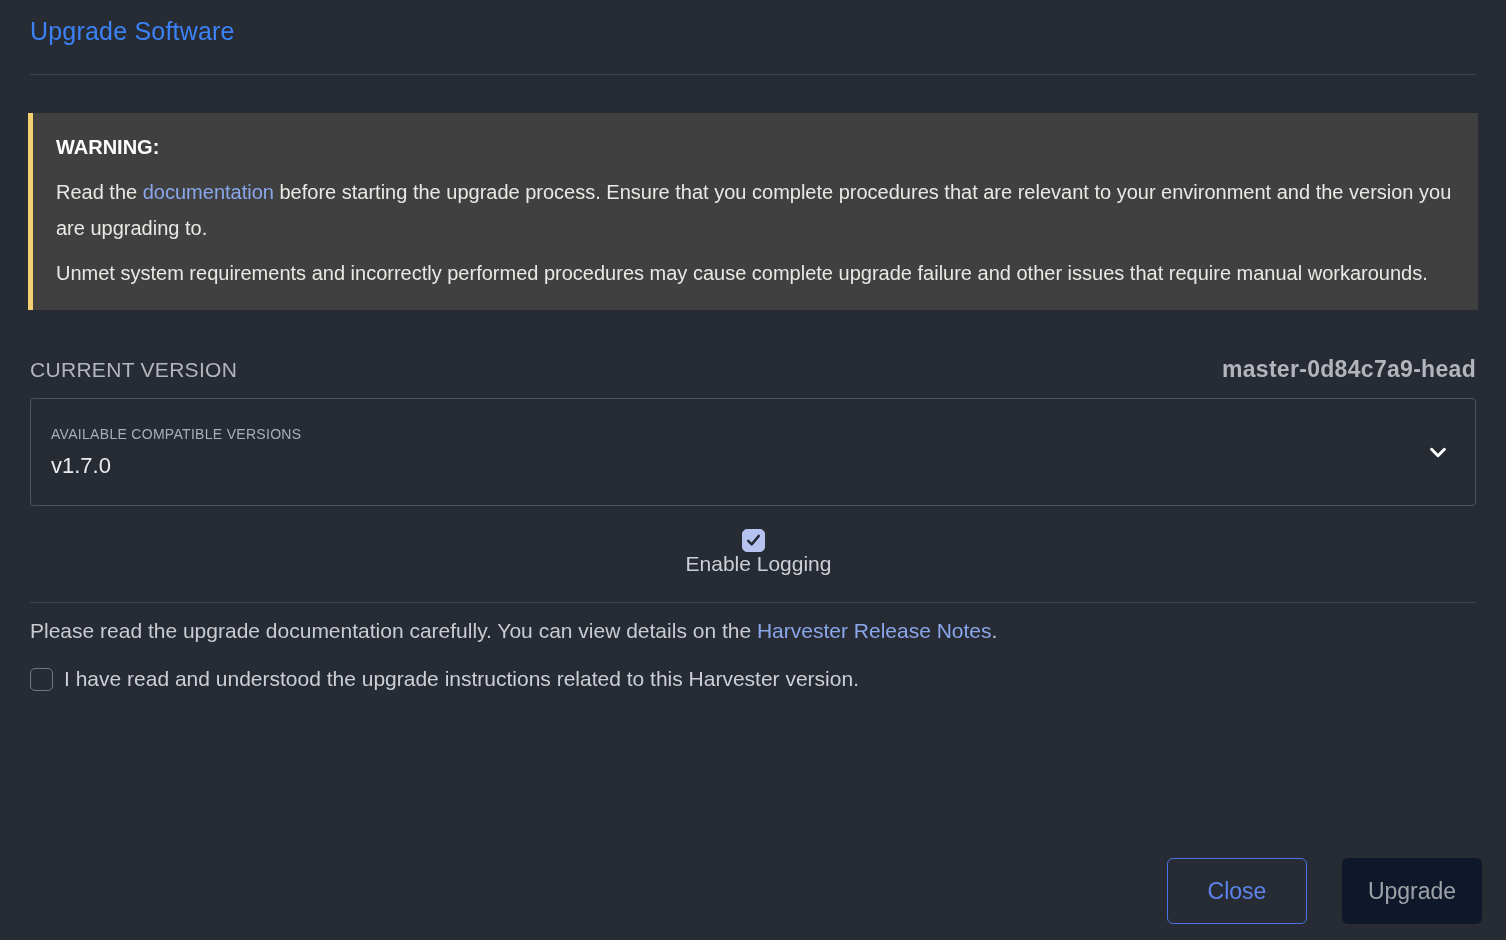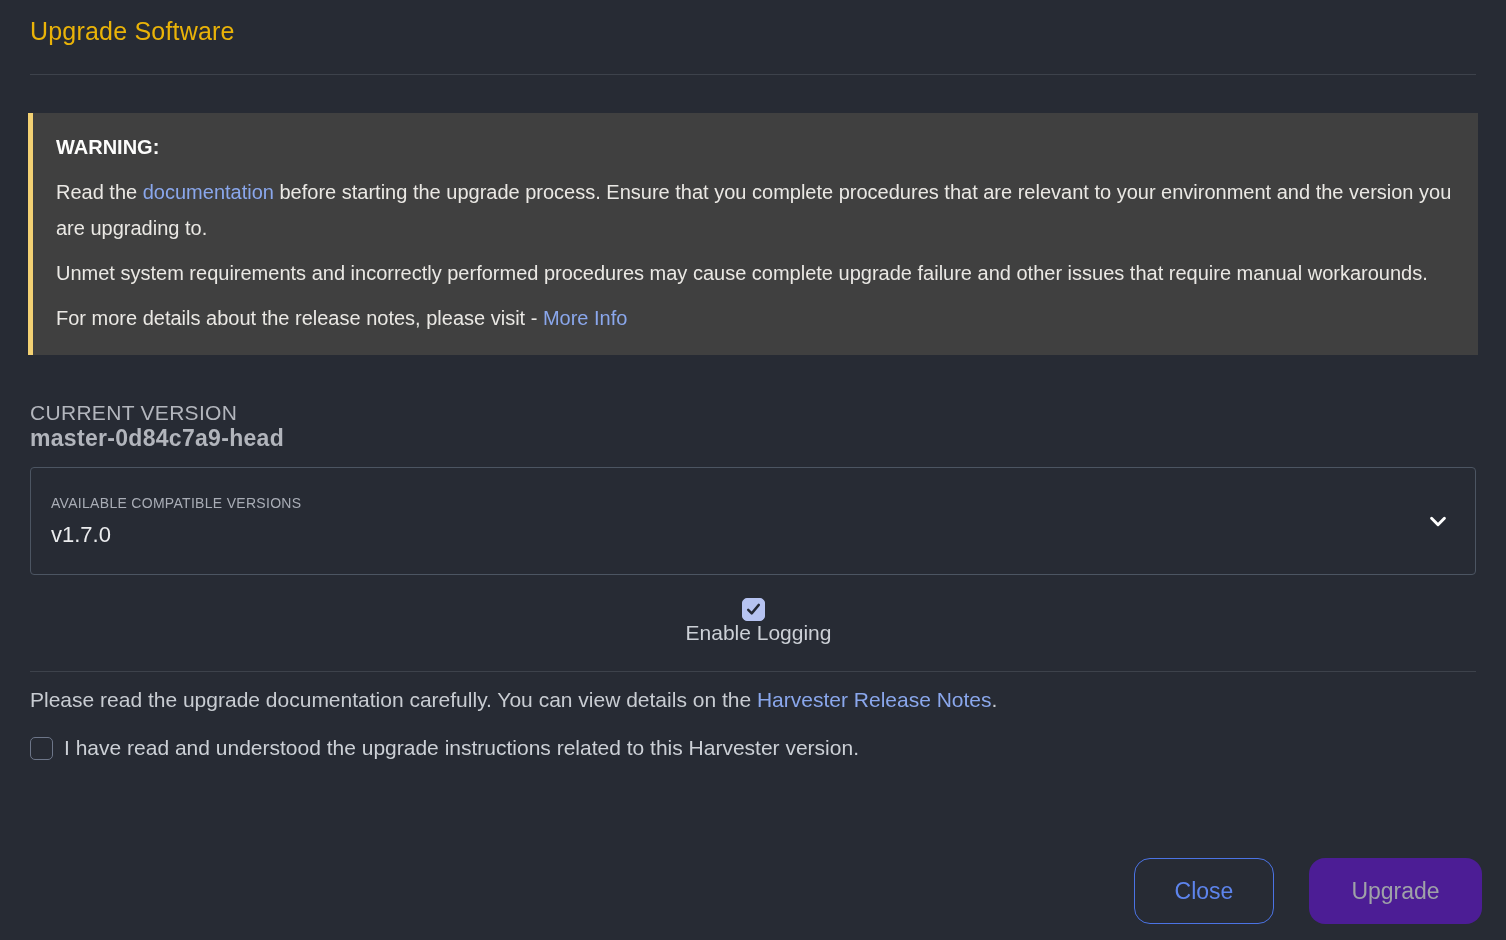--- a/index.html
+++ b/index.html
@@ -8,21 +8,21 @@
     background: #272b34;
     font-family: "Liberation Sans", "DejaVu Sans", sans-serif;
     color: #e6e8ea;
     overflow: hidden;
   }
   .modal { width: 1506px; height: 940px; display: flex; flex-direction: column; }
 
   
   .modal-header { padding: 17px 30px 0; }
   .modal-title {
-    font-size: 25px; font-weight: 400; color: #eab308; letter-spacing: 0.2px;
+    font-size: 25px; font-weight: 400; color: #3b82f6; letter-spacing: 0.2px;
   }
   .divider { height: 1px; background: #3d424b; margin: 0 30px; }
   .header-divider { margin-top: 28px; }
 
   
   .banner {
     margin: 38px 28px 0;
     background: #404040;
     border-left: 5px solid #f3d173;
     padding: 16px 26px 19px 23px;
@@ -30,21 +30,21 @@
   .banner p {
     font-size: 20px; line-height: 36px; color: #eae8e4;
   }
   .banner p + p { margin-top: 9px; }
   .banner .warn-label { font-weight: 700; color: #fdfdfc; margin-top: 0; }
   a.link { color: #8aa7ec; text-decoration: none; cursor: pointer; }
 
   
   .version-row {
     margin: 46px 30px 0;
-    display: flex; justify-content: space-between; align-items: baseline; flex-direction: column;
+    display: flex; justify-content: space-between; align-items: baseline;
   }
   .version-label {
     font-size: 21px; color: #b3b6bd; letter-spacing: 0.3px;
   }
   .version-value {
     font-size: 23px; font-weight: 700; color: #b2b5bc; letter-spacing: 0.3px;
   }
 
   
   .select-box {
@@ -94,56 +94,55 @@
 
   
   .footer {
     margin: 0 24px 16px 30px;
     display: flex; justify-content: flex-end; align-items: center;
     gap: 35px;
     flex: 1;
   }
   .btn {
     height: 66px;
-    border-radius: 16px;
+    border-radius: 6px;
     font-size: 23px;
     font-family: "Liberation Sans", "DejaVu Sans", sans-serif;
     display: flex; align-items: center; justify-content: center;
     align-self: flex-end;
   }
   .btn-close {
     width: 140px;
     background: transparent;
     border: 1px solid #4b73e4;
     color: #5d84ec;
     cursor: pointer;
   }
   .btn-upgrade {
-    width: 173px;
-    background: #4c1d95;
+    width: 140px;
+    background: #0f172a;
     border: none;
     color: #9fa2a8;
     cursor: not-allowed;
   }
 </style>
 </head>
 <body>
 
 <div class="modal">
 
   <div class="modal-header">
     <h1 class="modal-title">Upgrade Software</h1>
   </div>
   <div class="divider header-divider"></div>
 
   <div class="banner">
     <p class="warn-label">WARNING:</p>
     <p><span>Read the </span><a class="link">documentation</a><span> before starting the upgrade process. Ensure that you complete procedures that are relevant to your environment and the version you are upgrading to.</span></p>
     <p>Unmet system requirements and incorrectly performed procedures may cause complete upgrade failure and other issues that require manual workarounds.</p>
-    <p><span>For more details about the release notes, please visit - </span><a class="link">More Info</a></p>
   </div>
 
   <div class="version-row">
     <span class="version-label">CURRENT VERSION</span>
     <span class="version-value">master-0d84c7a9-head</span>
   </div>
 
   <div class="select-box">
     <div>
       <div class="select-label">AVAILABLE COMPATIBLE VERSIONS</div>

